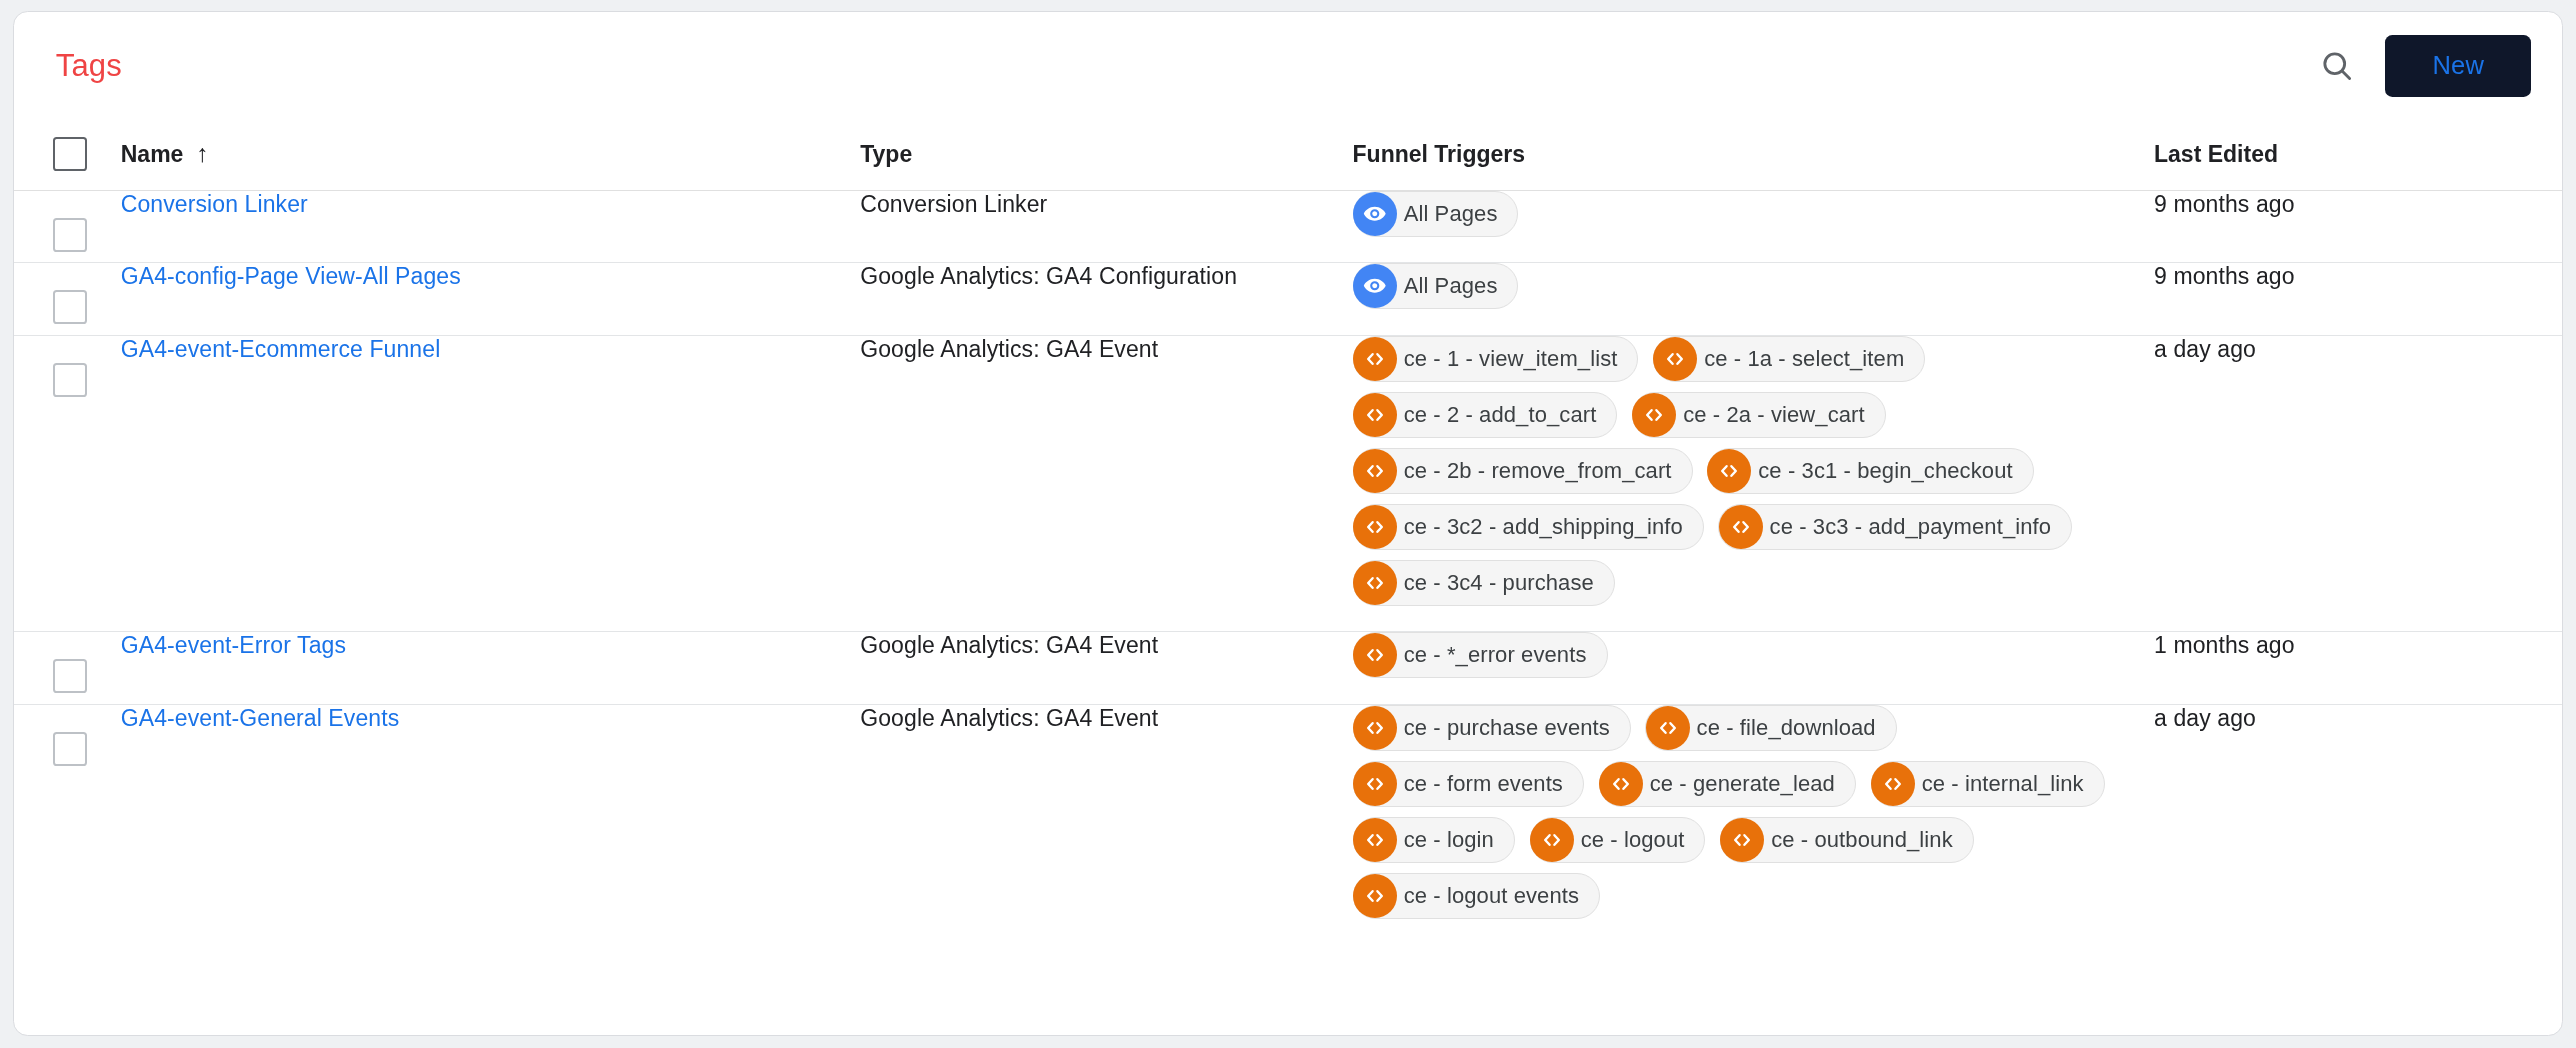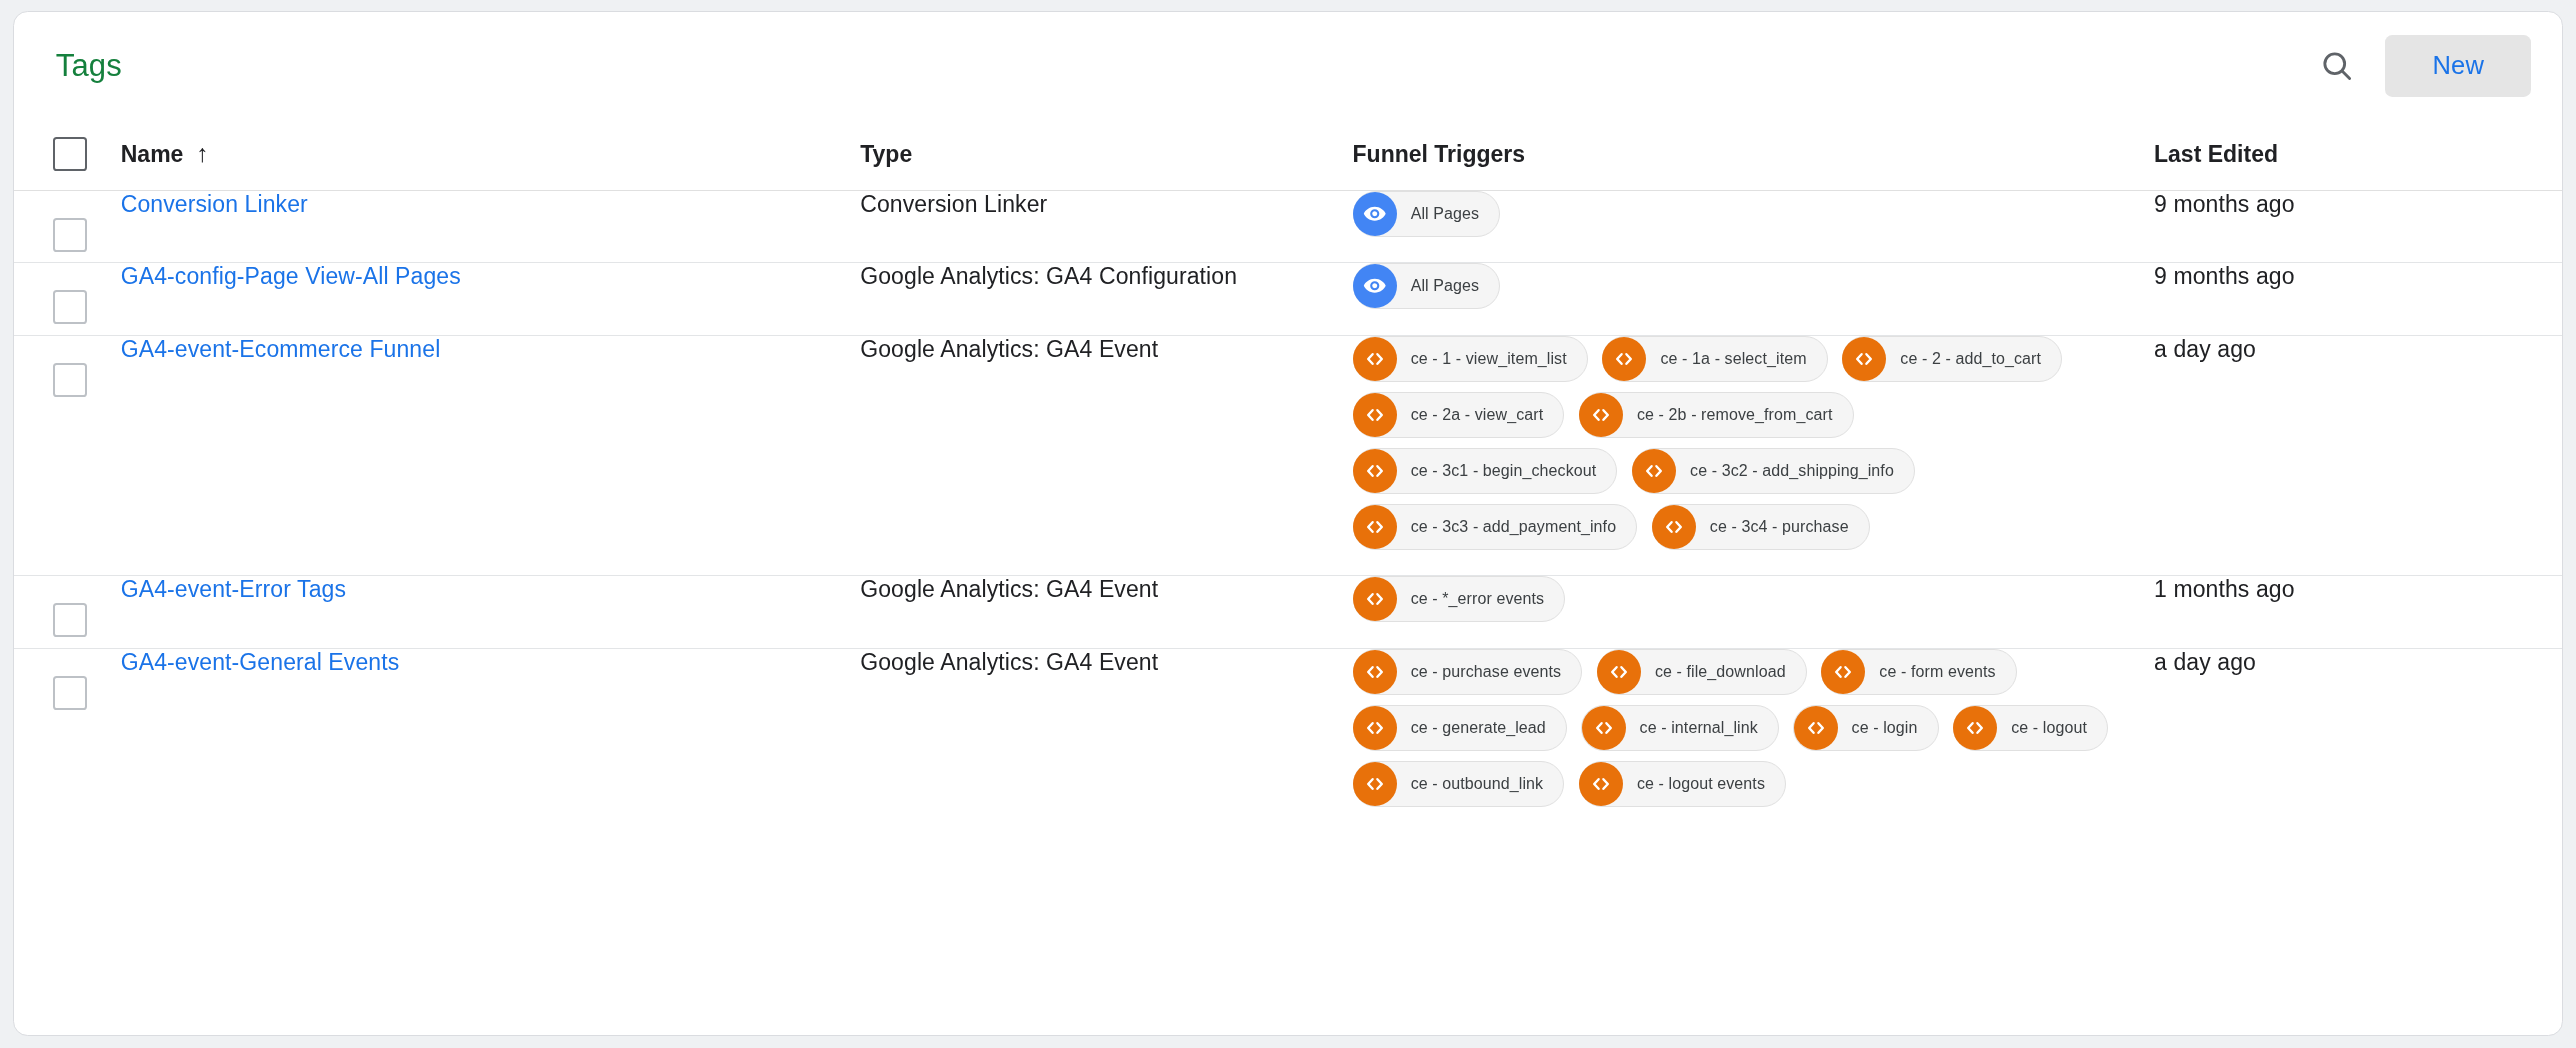--- a/index.html
+++ b/index.html
@@ -34,40 +34,40 @@
   
   .card-header {
     display: flex;
     align-items: center;
     height: 107px;
     flex: 0 0 107px;
     padding: 0 31px 0 42px;
   }
   .card-title {
     font-size: 31px;
-    color: #15803d;
+    color: #ef4444;
     font-weight: 400;
     letter-spacing: 0.2px;
     line-height: 1;
   }
   .header-spacer { flex: 1 1 auto; }
 
   .search-btn {
     width: 71px; height: 71px;
     display: flex; align-items: center; justify-content: center;
     border-radius: 50%;
     background: transparent;
     border: none;
     cursor: pointer;
     margin-right: 12.7px;
   }
   .search-btn svg { display:block; }
 
   .new-btn {
-    background: #e5e5e5;
+    background: #0f172a;
     color: #1a73e8;
     border: none;
     border-radius: 7.3px;
     font-family: "Liberation Sans", sans-serif;
     font-size: 25.5px;
     font-weight: 500;
     letter-spacing: 0.2px;
     padding: 0 33px;
     height: 62px;
     min-width: 146px;
@@ -162,22 +162,22 @@
     border-radius: 50%;
     flex: 0 0 44px;
     display: flex;
     align-items: center;
     justify-content: center;
     margin-left: -0.9px;
   }
   .chip-icon.custom-event { background: #e8710a; }
   .chip-icon.pageview     { background: #4285f4; }
   .chip-label {
-    margin-left: 14px;
-    font-size: 16px;
+    margin-left: 7px;
+    font-size: 22px;
     color: #3c4043;
     letter-spacing: 0.1px;
   }
   .chip-icon svg { display: block; }
 </style>
 </head>
 <body>
 
 <div class="page">
   <div class="card">

